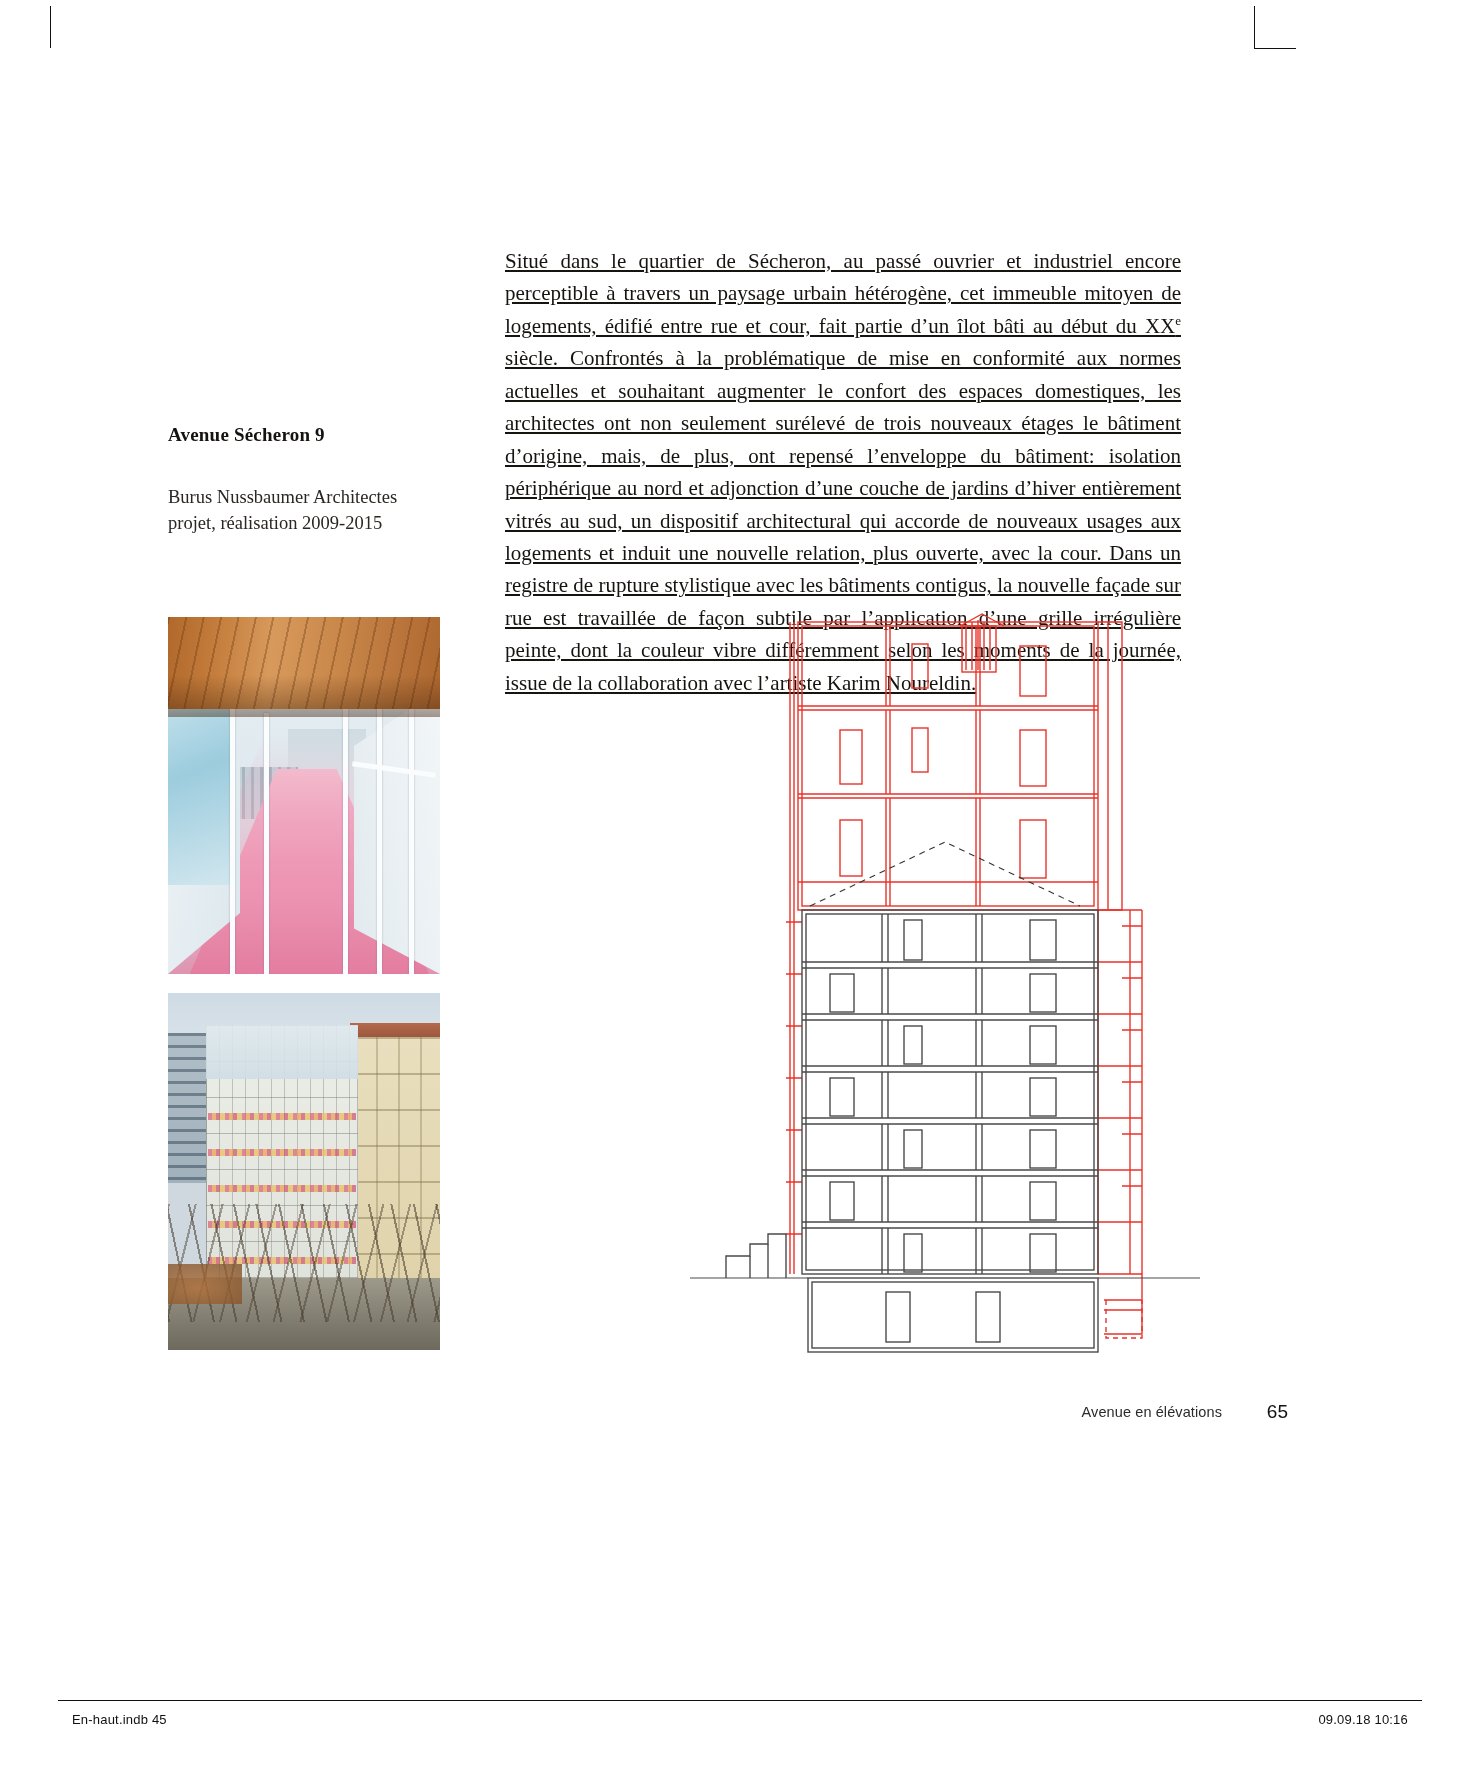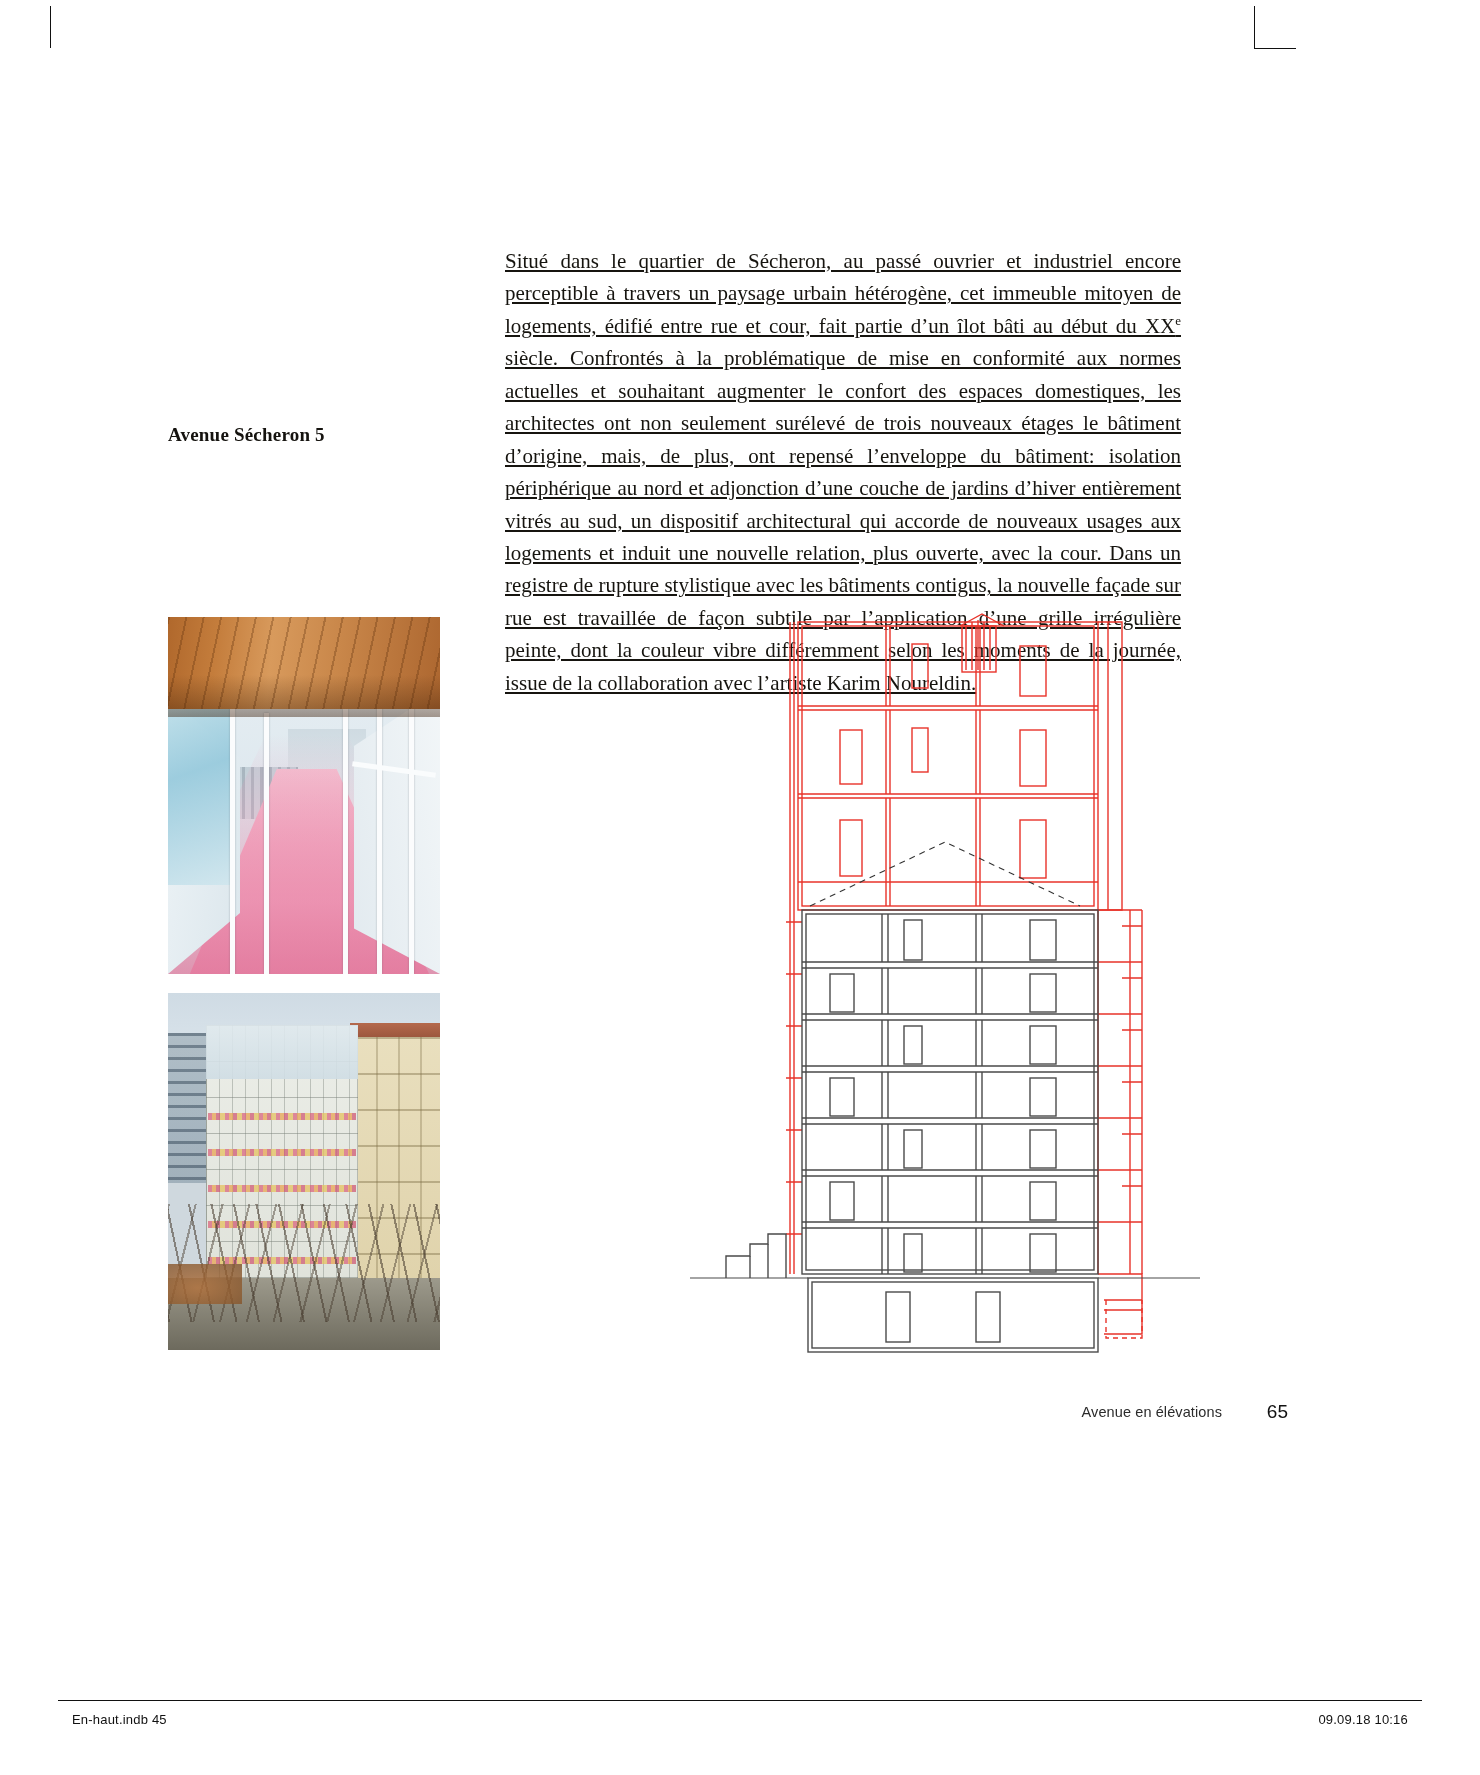--- a/index.html
+++ b/index.html
@@ -121,21 +121,25 @@
 </head>
 <body>
 
 <div class="page">
 
   <div class="crop v" style="left:50px;top:6px;height:42px;"></div>
   <div class="crop v" style="left:1254px;top:6px;height:42px;"></div>
   <div class="crop h" style="left:1254px;top:48px;width:42px;"></div>
 
   <div class="leftcol">
-    <h1 class="proj-title">Avenue Sécheron 5</h1>
+    <h1 class="proj-title">Avenue Sécheron 9</h1>
+    <div class="credits">
+      <div>Burus Nussbaumer Architectes</div>
+      <div>projet, réalisation 2009-2015</div>
+    </div>
   </div>
 
   <p class="bodytext"><span>Situé dans le quartier de Sécheron, au passé ouvrier et industriel encore perceptible à travers un paysage urbain hétérogène, cet immeuble mitoyen de logements, édifié entre rue et cour, fait partie d’un îlot bâti au début du XX</span><sup>e</sup><span> siècle. Confrontés à la problématique de mise en conformité aux normes actuelles et souhaitant augmenter le confort des espaces domestiques, les architectes ont non seulement surélevé de trois nouveaux étages le bâtiment d’origine, mais, de plus, ont repensé l’enveloppe du bâtiment: isolation périphérique au nord et adjonction d’une couche de jardins d’hiver entièrement vitrés au sud, un dispositif architectural qui accorde de nouveaux usages aux logements et induit une nouvelle relation, plus ouverte, avec la cour. Dans un registre de rupture stylistique avec les bâtiments contigus, la nouvelle façade sur rue est travaillée de façon subtile par l’application d’une grille irrégulière peinte, dont la couleur vibre différemment selon les moments de la journée, issue de la collaboration avec l’artiste Karim Noureldin.</span></p>
 
   <div class="photo1">
     <div class="p1-sky"></div>
     <div class="p1-vanish"></div>
     <div class="p1-city"></div>
     <div class="p1-floor"></div>
     <div class="p1-floor2"></div>

